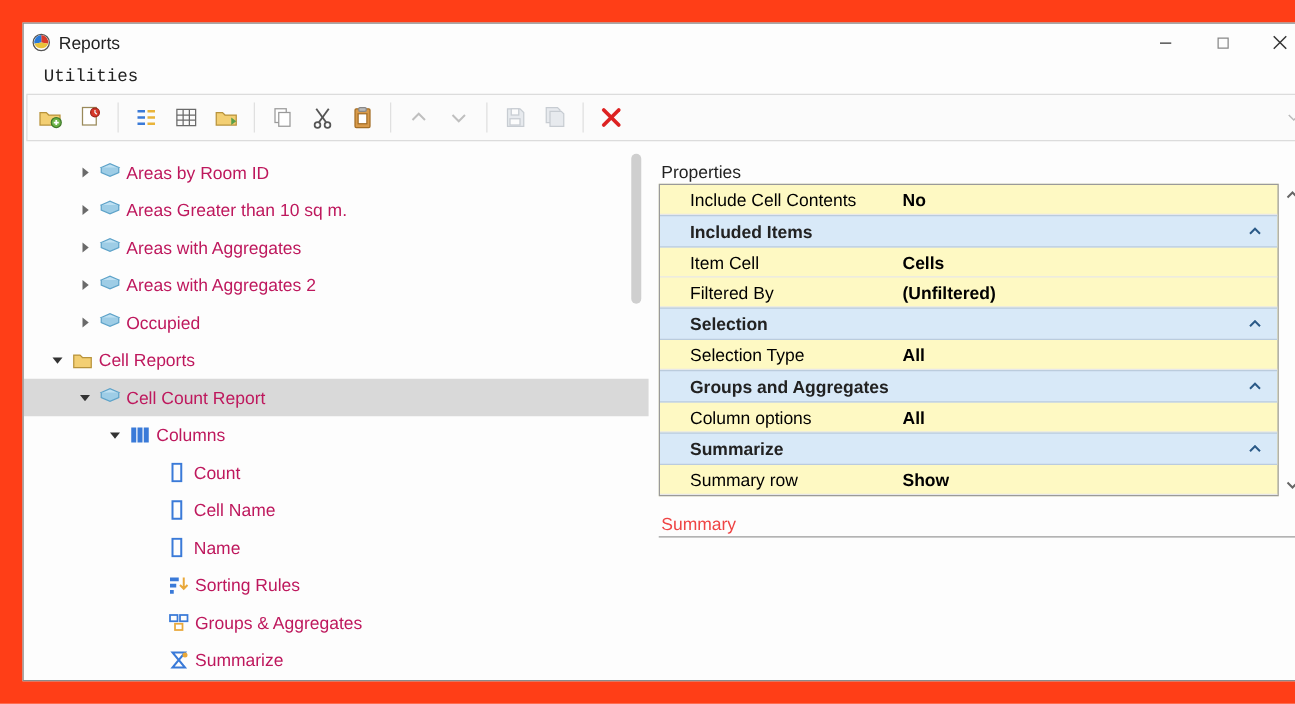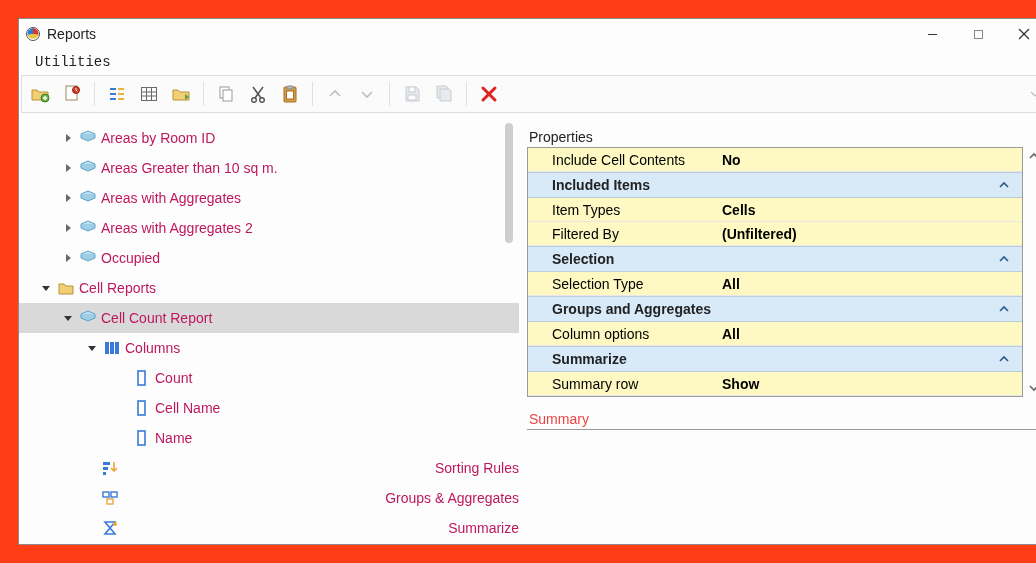--- a/index.html
+++ b/index.html
@@ -50,21 +50,21 @@
   .tree-row {
     display: flex; align-items: center; height: 30px; padding-left: 20px; gap: 4px;
     white-space: nowrap; color: #be185d;
   }
   .tree-row.selected { background: #d9d9d9; }
   .tw { display:inline-flex; width:14px; height:14px; align-items:center; justify-content:center; }
   .tw svg { display:block; }
   .ico { width:18px; height:18px; display:inline-flex; align-items:center; justify-content:center; }
   .indent-1 { padding-left: 42px; }
   .indent-2 { padding-left: 66px; }
-  .indent-3 { padding-left: 82px; justify-content: space-between; }
+  .indent-3 { padding-left: 115px; }
   .indent-4 { padding-left: 114px; }
   
   .right { flex: 1; display: flex; flex-direction: column; padding: 4px 8px 0 8px; overflow: hidden; }
   .props-label { margin: 8px 0 2px 2px; color: #222; }
   .props-wrap { position: relative; display: flex; }
   .props-box {
     flex: 1; border: 1px solid #9a9a9a; background: #fef9c3; overflow: hidden;
   }
   .props-scroll {
     width: 18px; display:flex; flex-direction:column; align-items:center; justify-content:space-between;
@@ -424,21 +424,21 @@
             <span class="v">No</span>
           </div>
 
           <div class="section-hdr">
             <span>Included Items</span>
             <span class="collapse"><svg width="12" height="12" viewBox="0 0 12 12">
                   <path d="M2 8l4-4 4 4" fill="none" stroke="#2b5a88" stroke-width="1.6"></path>
                 </svg></span>
           </div>
           <div class="row">
-            <span class="k">Item Types</span>
+            <span class="k">Item Cell</span>
             <span class="v">Cells</span>
           </div>
           <div class="row">
             <span class="k">Filtered By</span>
             <span class="v">(Unfiltered)</span>
           </div>
 
           <div class="section-hdr">
             <span>Selection</span>
             <span class="collapse"><svg width="12" height="12" viewBox="0 0 12 12">

